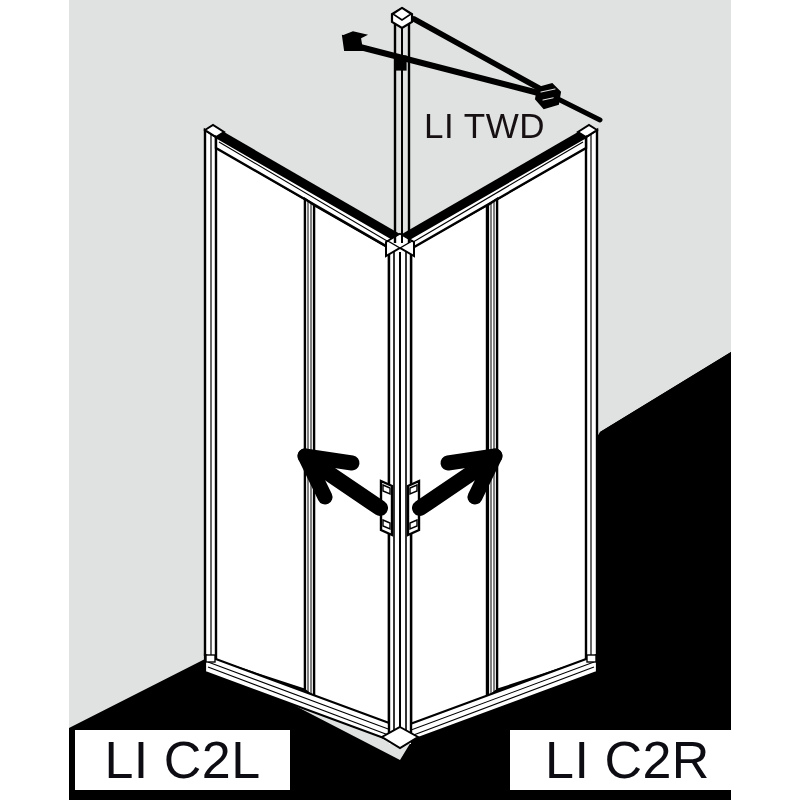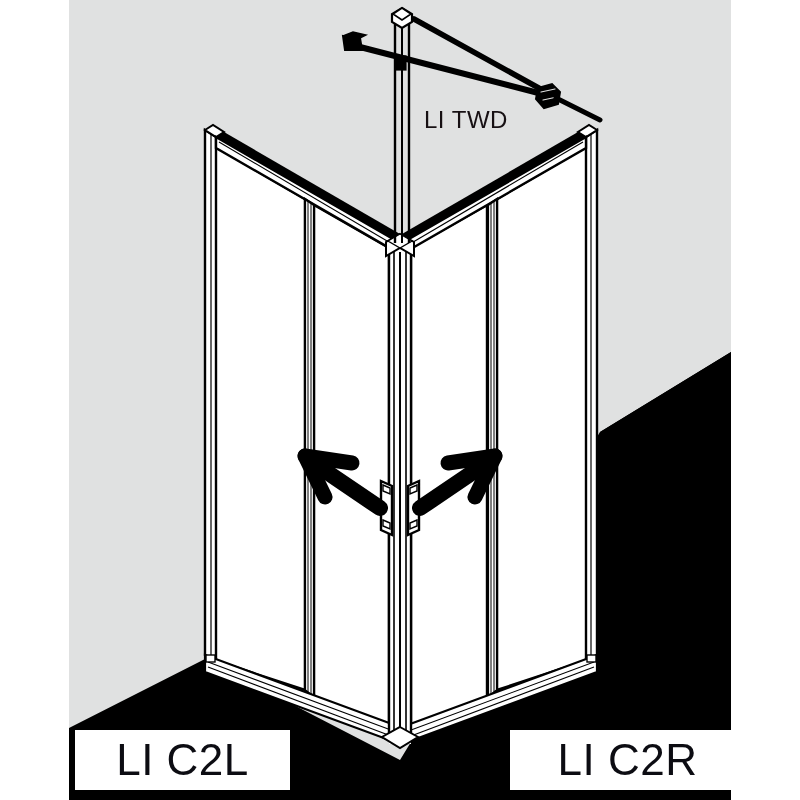--- a/index.html
+++ b/index.html
@@ -22,35 +22,35 @@
     position: absolute;
     left: 0;
     top: 0;
     width: 800px;
     height: 800px;
   }
   .lbl-twd {
     position: absolute;
     left: 424px;
     top: 108px;
-    font-size: 24px;
+    font-size: 35px;
     letter-spacing: 0.5px;
     color: #171013;
     font-family: "Liberation Sans", sans-serif;
     white-space: nowrap;
     line-height: 1;
   }
   .tagbox {
     position: absolute;
     background: #ffffff;
     display: flex;
     align-items: center;
     justify-content: center;
     color: #0c0c12;
-    font-size: 44px;
+    font-size: 52px;
     letter-spacing: 0.5px;
     font-family: "Liberation Sans", sans-serif;
     line-height: 1;
   }
   #tag-left  { left: 75px;  top: 730px; width: 215px; height: 60px; }
   #tag-right { left: 510px; top: 730px; width: 235px; height: 60px; }
 </style>
 </head>
 <body>
 

